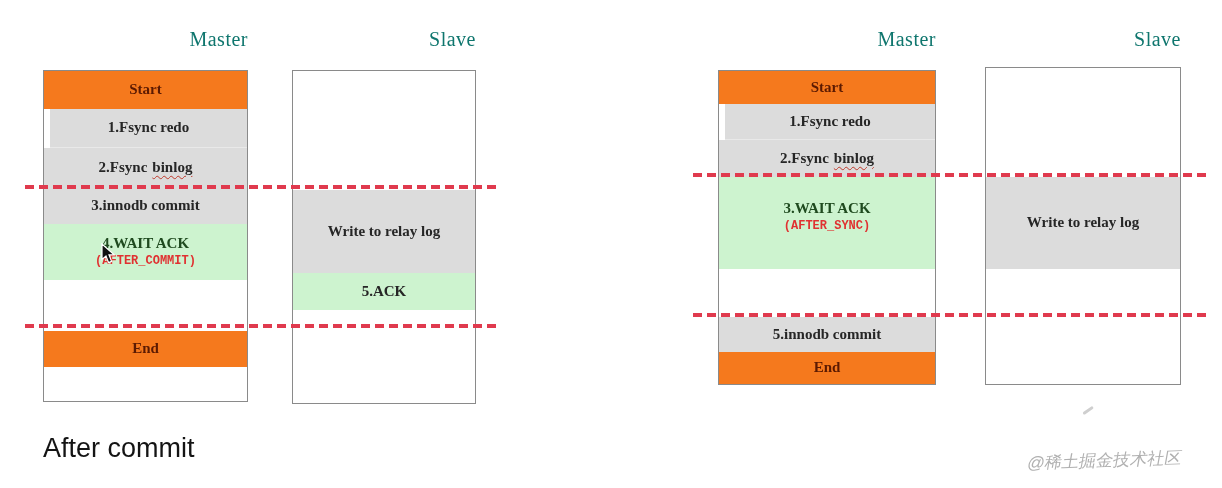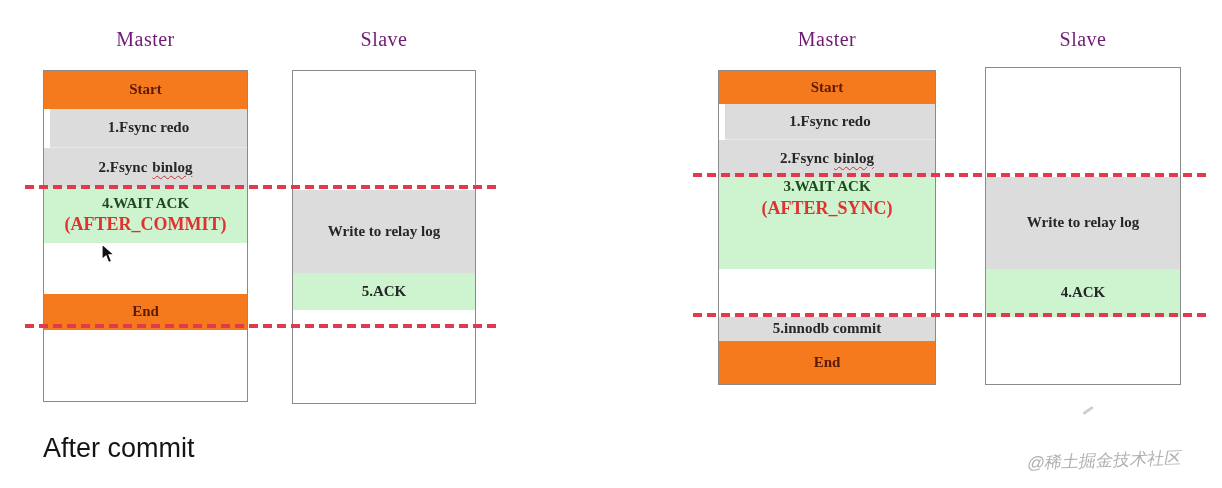--- a/index.html
+++ b/index.html
@@ -11,38 +11,38 @@
     --ackText:#1F4A1F;
     --subRed:#E03131;
     --border:#8a8a8a;
   }
   html,body{margin:0;padding:0;background:#fff;}
   .canvas{
     position:relative;width:1222px;height:488px;background:#fff;overflow:hidden;
     font-family:"Liberation Serif", serif;
   }
   .col-label{
-    position:absolute;text-align:center;font-size:20px;color:#701a75;
+    position:absolute;text-align:right;font-size:20px;color:#0f766e;
     font-family:"Liberation Serif", serif;letter-spacing:0.5px;
   }
   .box{
     position:absolute;border:1.5px solid var(--border);box-sizing:border-box;
     display:flex;flex-direction:column;background:#fff;
   }
   .row{
     display:flex;flex-direction:column;align-items:center;justify-content:center;
     font-size:15px;font-weight:700;color:#262626;line-height:1.3;box-sizing:border-box;
   }
   .row.orange{background:var(--orange);color:var(--startText);}
   .row.gray{background:var(--gray);}
   .row.green{background:var(--green);}
   .row.white{background:#fff;}
   .row.sep{border-bottom:1px solid #e9e9e9;margin-left:6px;}
   .wait-title{color:var(--ackText);font-weight:700;}
-  .wait-sub{color:var(--subRed);font-weight:700;font-size:18px;}
+  .wait-sub{color:var(--subRed);font-weight:700;font-size:12px;font-family:Liberation Mono, monospace;}
   .wavy{
     margin-left:5px;
     text-decoration:underline wavy #c0392b 1px;
     text-underline-offset:3px;
   }
   .dash{
     position:absolute;height:4px;z-index:5;
     background:repeating-linear-gradient(90deg,var(--red) 0 9px,transparent 9px 14px);
   }
   .caption{
@@ -74,20 +74,23 @@
 
   <div class="box" style="left:43px;top:70px;width:205px;height:332px">
     <div class="row orange" style="height:38px">
       <span>Start</span>
     </div>
     <div class="row gray sep" style="height:39px">
       <span>1.Fsync redo</span>
     </div>
     <div class="row gray" style="height:39px">
       <span><span>2.Fsync</span><span class="wavy">binlog</span></span>
+    </div>
+    <div class="row gray" style="height:37px">
+      <span>3.innodb commit</span>
     </div>
     <div class="row green" style="height:56px">
       <span class="wait-title">4.WAIT ACK</span>
       <span class="wait-sub">(AFTER_COMMIT)</span>
     </div>
     <div class="row white" style="height:51px"></div>
     <div class="row orange" style="height:36px">
       <span>End</span>
     </div>
     <div class="row white" style="flex:1"></div>
@@ -121,40 +124,37 @@
   <div class="box" style="left:718px;top:70px;width:218px;height:315px">
     <div class="row orange" style="height:33px">
       <span>Start</span>
     </div>
     <div class="row gray sep" style="height:36px">
       <span>1.Fsync redo</span>
     </div>
     <div class="row gray" style="height:37px">
       <span><span>2.Fsync</span><span class="wavy">binlog</span></span>
     </div>
-    <div class="row green" style="height:92px;justify-content:flex-start;">
+    <div class="row green" style="height:92px;justify-content:flex-start;padding-top:22px">
       <span class="wait-title">3.WAIT ACK</span>
       <span class="wait-sub">(AFTER_SYNC)</span>
     </div>
     <div class="row white" style="height:48px"></div>
-    <div class="row gray" style="height:24px">
+    <div class="row gray" style="height:35px">
       <span>5.innodb commit</span>
     </div>
     <div class="row orange" style="flex:1">
       <span>End</span>
     </div>
   </div>
 
   <div class="box" style="left:985px;top:67px;width:196px;height:318px">
     <div class="row white" style="height:109px"></div>
     <div class="row gray" style="height:92px">
       <span>Write to relay log</span>
-    </div>
-    <div class="row green" style="height:48px">
-      <span>4.ACK</span>
     </div>
     <div class="row white" style="flex:1"></div>
   </div>
 
   <div class="dash" style="left:693px;top:173px;width:514px"></div>
   <div class="dash" style="left:693px;top:313px;width:514px"></div>
 
 
   <div class="stray-mark"></div>
 

